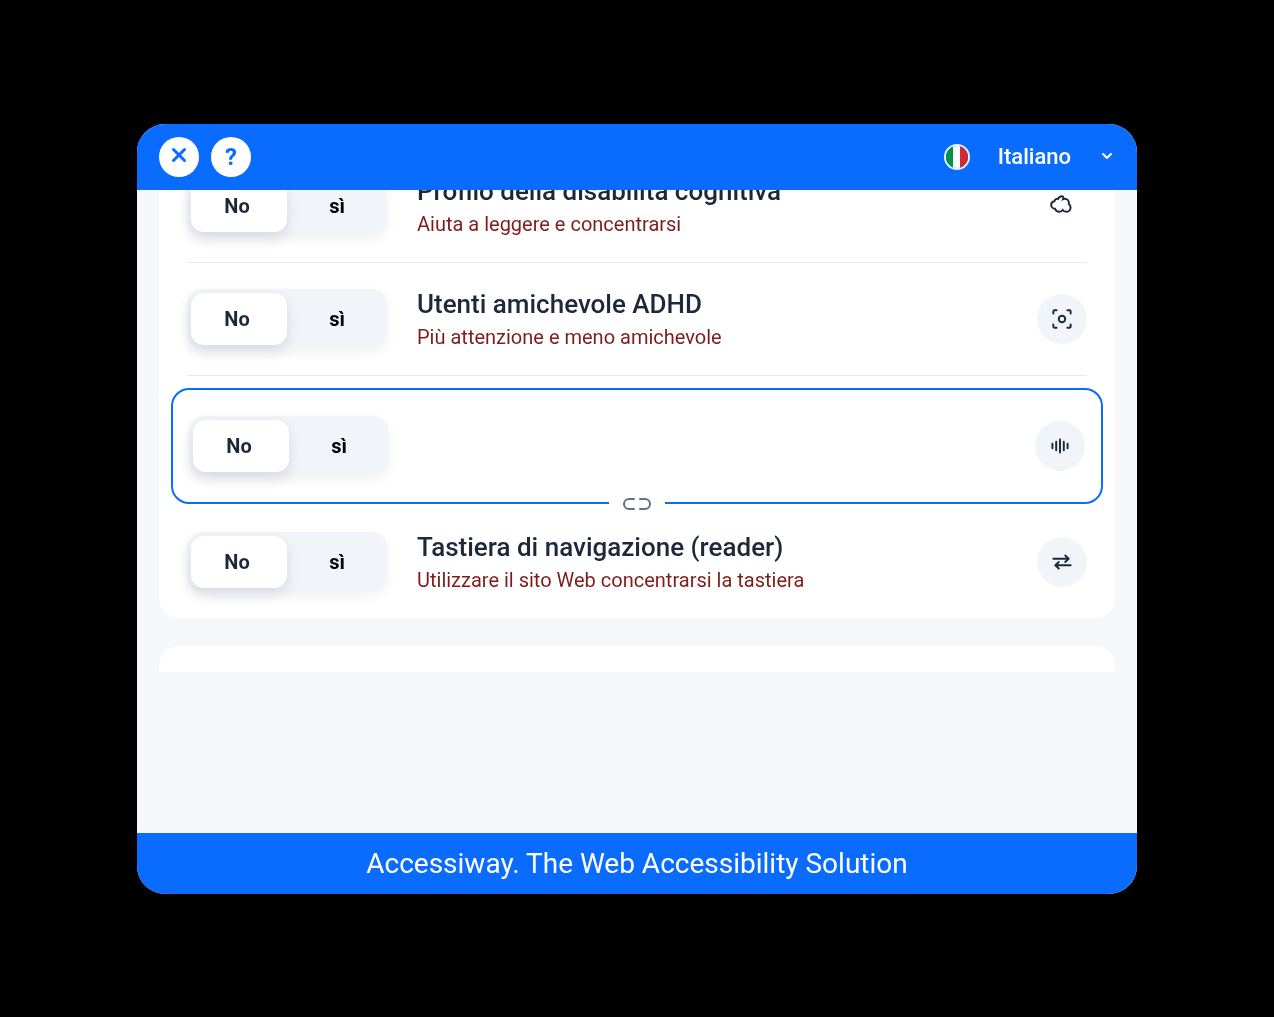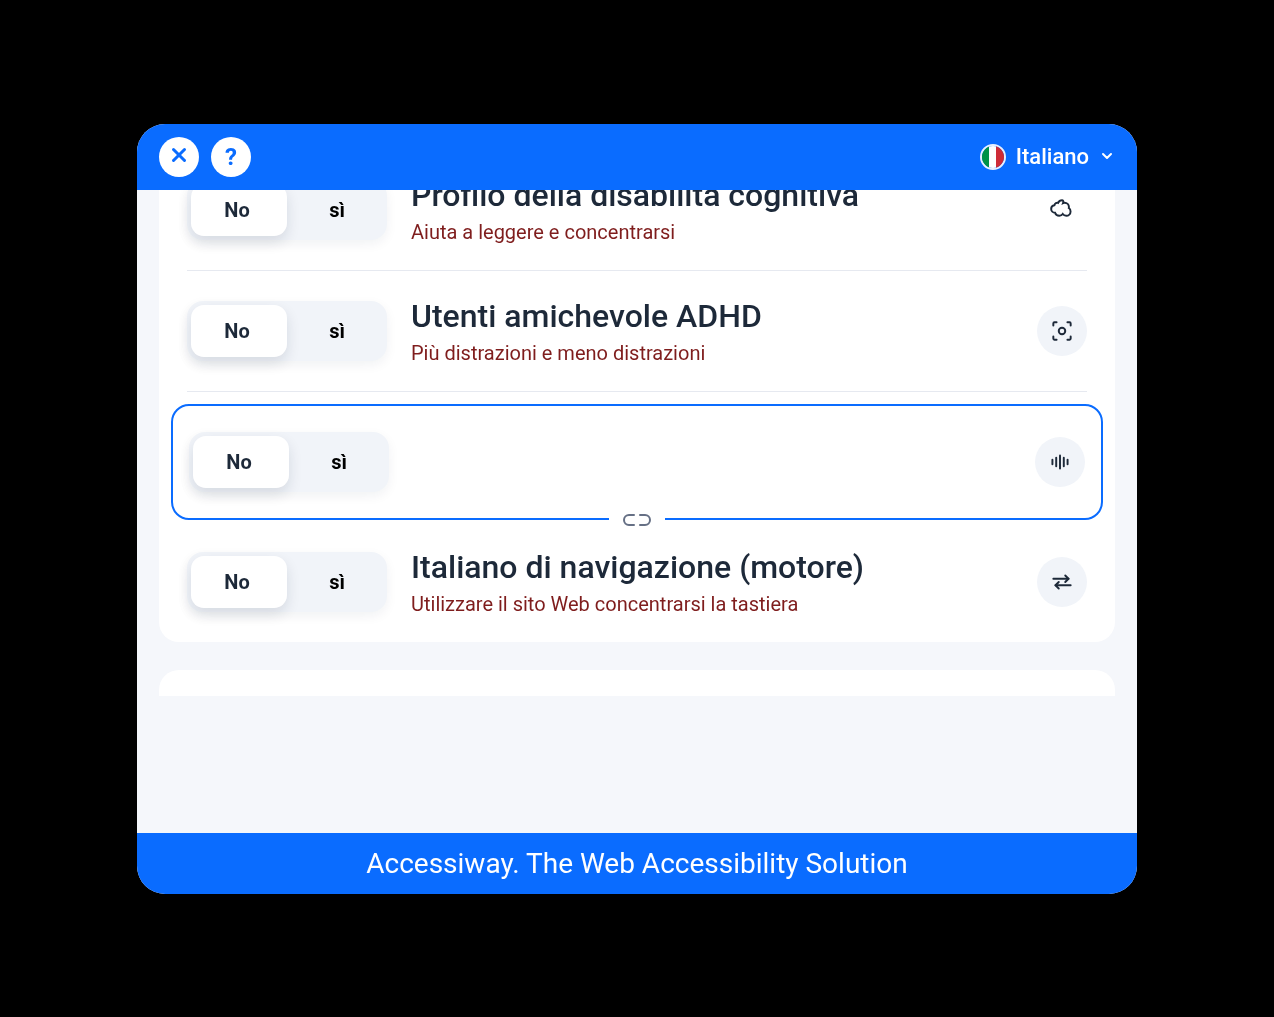--- a/index.html
+++ b/index.html
@@ -37,21 +37,21 @@
       border-radius: 50%;
       background: #fff;
       display: flex; align-items: center; justify-content: center;
       color: #0a6cff;
       font-weight: 700;
       cursor: pointer;
     }
     .circ-btn svg { width: 22px; height: 22px; }
     .header-right {
       margin-left: auto;
-      display: flex; align-items: center; gap: 10px;
+      display: flex; align-items: center; gap: 28px;
       cursor: pointer;
       font-size: 22px; font-weight: 500;
     }
     .flag {
       width: 26px; height: 26px; border-radius: 50%;
       display: flex; overflow: hidden;
       border: 2px solid rgba(255,255,255,0.9);
     }
     .flag span { flex: 1; }
     .flag .g { background: #009246; }
@@ -67,21 +67,21 @@
     }
     .card {
       background: #fff;
       border-radius: 20px;
       padding: 0 28px;
       margin-top: -20px;
     }
     .row {
       display: flex;
       align-items: center;
-      gap: 24px;
+      gap: 30px;
       padding: 26px 0;
       border-bottom: 1px solid #e6e9f0;
       position: relative;
     }
     .row:last-child { border-bottom: none; }
     .row.highlighted {
       border: 2px solid #0a6cff;
       border-radius: 18px;
       margin: 12px -16px;
       padding: 26px 16px;
@@ -113,21 +113,21 @@
       width: calc(50% - 4px);
       height: calc(100% - 8px);
       background: #fff;
       border-radius: 13px;
       box-shadow: 0 6px 14px rgba(20,30,60,0.12);
     }
     .toggle .half.active { color: #1d2939; }
 
     .text-block { flex: 1; min-width: 0; }
     .title {
-      font-size: 32px;
+      font-size: 26px;
       color: #1d2939;
       font-weight: 500;
       margin-bottom: 6px;
       white-space: nowrap;
       overflow: hidden;
       text-overflow: ellipsis;
     }
     .subtitle {
       font-size: 20px;
       color: #7f1d1d;
@@ -225,21 +225,21 @@
       </div>
 
       <div class="row">
         <div class="toggle">
           <div class="thumb"></div>
           <div class="half active">No</div>
           <div class="half">sì</div>
         </div>
         <div class="text-block">
           <div class="title">Utenti amichevole ADHD</div>
-          <div class="subtitle">Più distrazioni e meno distrazioni</div>
+          <div class="subtitle">Più attenzione e meno amichevole</div>
         </div>
         <div class="feat-icon">
           <svg viewBox="0 0 24 24" stroke-linecap="round">
               <path d="M4 7V5a1 1 0 0 1 1-1h2"></path>
               <path d="M20 7V5a1 1 0 0 0-1-1h-2"></path>
               <path d="M4 17v2a1 1 0 0 0 1 1h2"></path>
               <path d="M20 17v2a1 1 0 0 1-1 1h-2"></path>
               <circle cx="12" cy="12" r="3"></circle>
             </svg>
         </div>
@@ -273,21 +273,21 @@
         </span>
       </div>
 
       <div class="row" style="border-bottom:none;">
         <div class="toggle">
           <div class="thumb"></div>
           <div class="half active">No</div>
           <div class="half">sì</div>
         </div>
         <div class="text-block">
-          <div class="title">Italiano di navigazione (motore)</div>
+          <div class="title">Tastiera di navigazione (reader)</div>
           <div class="subtitle">Utilizzare il sito Web concentrarsi la tastiera</div>
         </div>
         <div class="feat-icon">
           <svg viewBox="0 0 24 24" stroke-linecap="round" stroke-linejoin="round">
               <path d="M4 9h14"></path>
               <path d="M15 6l3 3-3 3"></path>
               <path d="M20 15H6"></path>
               <path d="M9 12l-3 3 3 3"></path>
             </svg>
         </div>

